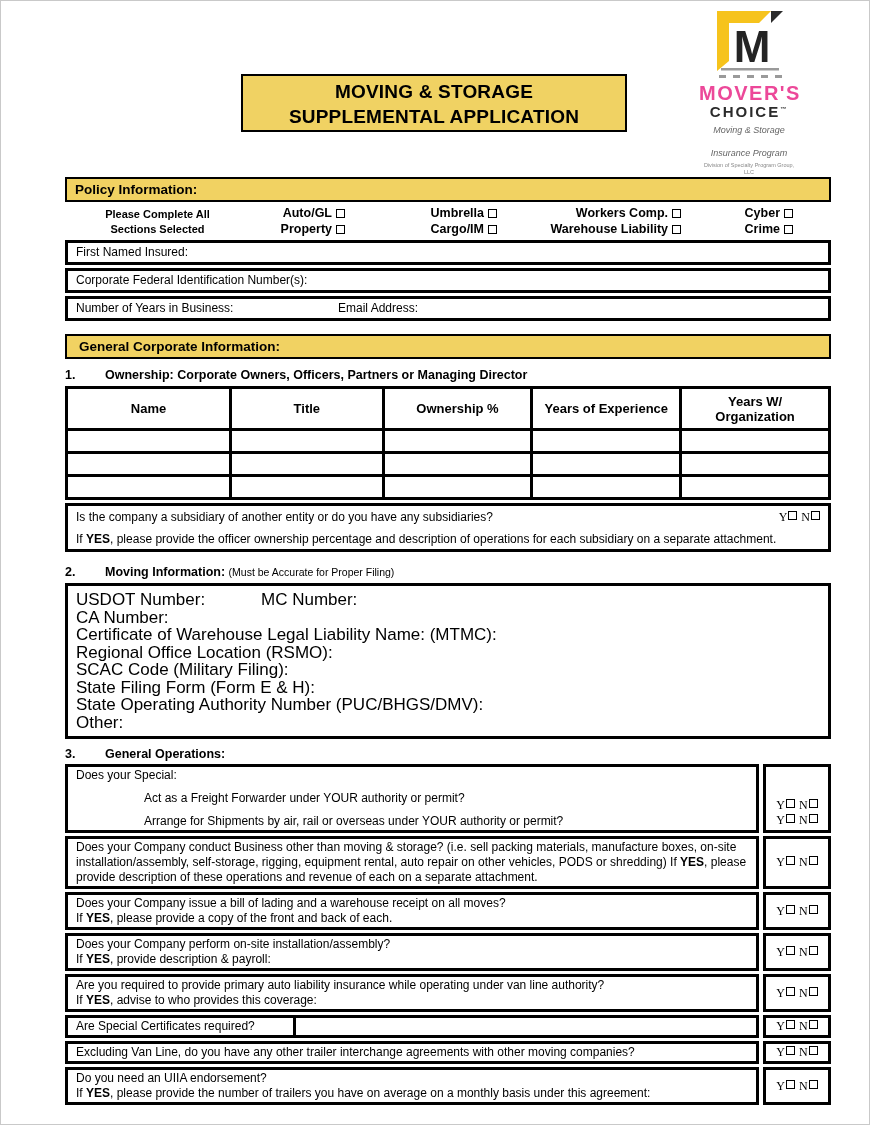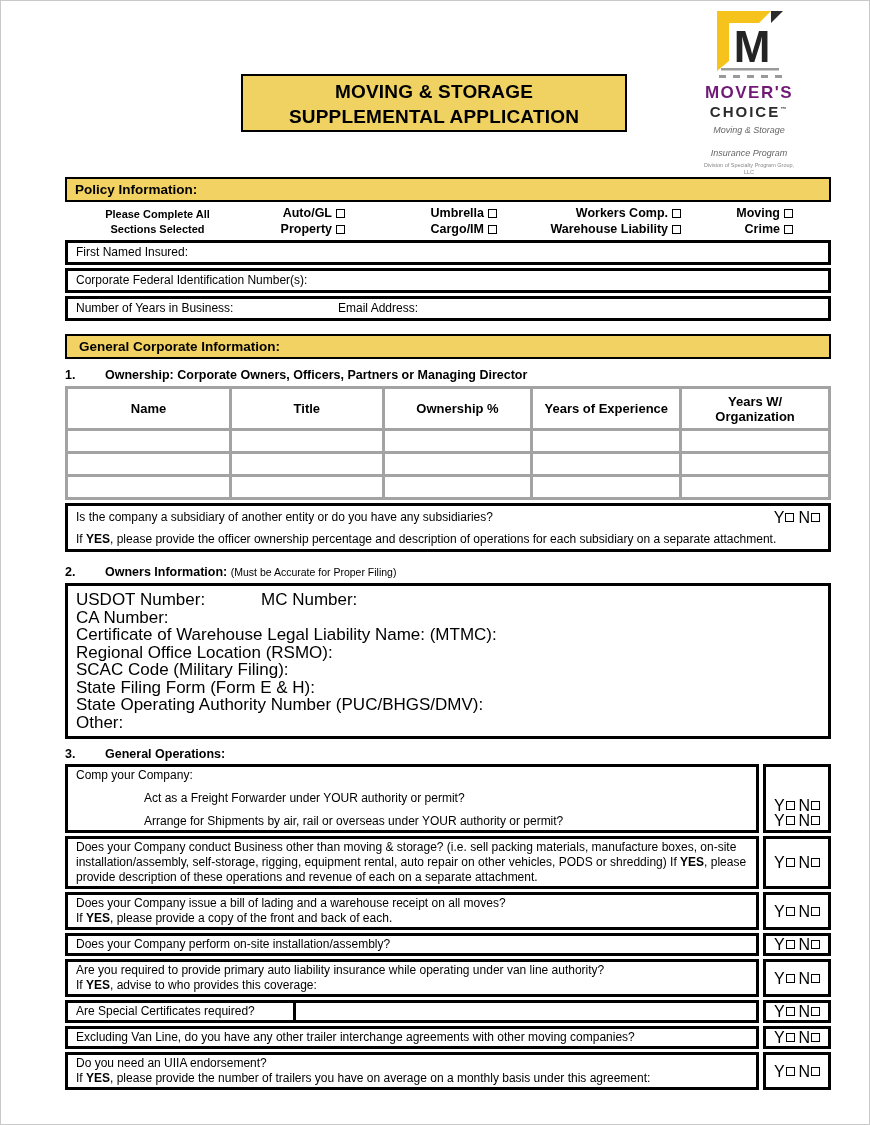--- a/index.html
+++ b/index.html
@@ -12,21 +12,21 @@
 
   
   .header-area { position:relative; height:176px; }
   .title-box {
     position:absolute; left:176px; top:73px; width:386px; height:58px;
     background:#F0D263; border:2px solid #000; text-align:center;
     font-size:19px; font-weight:bold; line-height:25px; padding-top:3px; letter-spacing:.2px;
   }
   .logo { position:absolute; left:634px; top:8px; width:100px; text-align:center; }
   .logo svg { display:block; margin:0 auto; }
-  .brand1 { font-size:17px; font-weight:800; letter-spacing:1.5px; color:#701a75; line-height:16px; }
+  .brand1 { font-size:20px; font-weight:800; letter-spacing:1.5px; color:#ec4899; line-height:16px; }
   .brand2 { font-size:15px; font-weight:800; letter-spacing:2px; color:#2b2b2b; line-height:16px; }
   .brand2 sup { font-size:6px; }
   .tagline { font-style:italic; font-size:9px; color:#666; line-height:11px;margin-top:12px; }
   .tagline.first { margin-top:5px; }
   .division { font-size:5.5px; color:#888; margin-top:3px; line-height:7px; }
 
   
   .ybar {
     background:#F1D262; border:2px solid #000; font-weight:bold;
     font-size:13.5px; padding:2px 8px; line-height:17px;
@@ -50,30 +50,30 @@
   .fieldrow .seg1 { width:262px; flex:none; }
   .fill { flex:1; }
 
   
   .sechead { font-weight:bold; font-size:12.5px; margin-top:9px; margin-bottom:4px; }
   .secnum { display:inline-block; width:40px; }
   .subtle { font-weight:normal; font-size:10.5px; }
 
   
   table.own { width:100%; border-collapse:collapse; margin-top:2px; }
-  table.own th, table.own td { border:3px solid #a3a3a3; }
+  table.own th, table.own td { border:3px solid #000000; }
   table.own th { font-size:13px; height:42px; line-height:15px; padding:0 6px; }
   table.own td { height:23px; }
   .c1{width:21.5%} .c2{width:20%} .c3{width:19.5%} .c4{width:19.5%} .c5{width:19.5%}
 
   .bigbox { border:3px solid #000; margin-top:3px; }
   .subs { padding:4px 8px 3px 8px; font-size:12px; }
   .subs .line1 { display:flex; line-height:15px; }
   .subs .line2 { margin-top:7px; font-size:12px; line-height:14px; }
-  .yn { white-space:nowrap; font-size:16px; }
+  .yn { white-space:nowrap; font-size:12px;font-family:Liberation Serif, serif; }
   .yn .cb { margin-left:1px; margin-right:4px; vertical-align:1px; }
   .yn .cb:last-child { margin-right:0; }
   .ml-auto { margin-left:auto; }
 
   
   .filings { padding:5px 8px; font-size:17px; }
   .filings p { line-height:17.5px; }
   .usdot { display:inline-block; width:185px; }
 
   
@@ -137,21 +137,21 @@
             </span>
         <span class="pc-cell w2">
               <span>Umbrella</span>
               <span class="cb"></span>
             </span>
         <span class="pc-cell w3">
               <span>Workers Comp.</span>
               <span class="cb"></span>
             </span>
         <span class="pc-cell w4">
-              <span>Moving</span>
+              <span>Cyber</span>
               <span class="cb"></span>
             </span>
       </div>
       <div class="pc-row">
         <span class="pc-cell w1">
               <span>Property</span>
               <span class="cb"></span>
             </span>
         <span class="pc-cell w2">
               <span>Cargo/IM</span>
@@ -224,40 +224,40 @@
 
   <div class="bigbox subs">
     <div class="line1">
       <span>Is the company a subsidiary of another entity or do you have any subsidiaries?</span>
       <span class="yn ml-auto"><span>Y</span><span class="cb"></span><span>N</span><span class="cb"></span></span>
     </div>
     <div class="line2"><span>If </span><b>YES</b><span>, please provide the officer ownership percentage and description of operations for each subsidiary on a separate attachment.</span></div>
   </div>
 
   <div class="sechead" style="margin-top:13px;">
-    <span class="secnum">2.</span><span>Owners Information:</span> <span class="subtle">(Must be Accurate for Proper Filing)</span>
+    <span class="secnum">2.</span><span>Moving Information:</span> <span class="subtle">(Must be Accurate for Proper Filing)</span>
   </div>
   <div class="bigbox filings">
     <p><span class="usdot">USDOT Number:</span><span>MC Number:</span></p>
     <p>CA Number:</p>
     <p>Certificate of Warehouse Legal Liability Name: (MTMC):</p>
     <p>Regional Office Location (RSMO):</p>
     <p>SCAC Code (Military Filing):</p>
     <p>State Filing Form (Form E &amp; H):</p>
     <p>State Operating Authority Number (PUC/BHGS/DMV):</p>
     <p>Other:</p>
   </div>
 
   <div class="sechead" style="margin-top:8px; margin-bottom:2px;">
     <span class="secnum">3.</span><span>General Operations:</span>
   </div>
 
   <div class="opsrow">
     <div class="opsmain">
-      <div>Comp your Company:</div>
+      <div>Does your Special:</div>
       <div class="ind">Act as a Freight Forwarder under YOUR authority or permit?</div>
       <div class="ind">Arrange for Shipments by air, rail or overseas under YOUR authority or permit?</div>
     </div>
     <div class="opsyn bottom">
       <span class="yn"><span>Y</span><span class="cb"></span><span>N</span><span class="cb"></span></span>
       <span class="yn"><span>Y</span><span class="cb"></span><span>N</span><span class="cb"></span></span>
     </div>
   </div>
 
   <div class="opsrow">
@@ -273,20 +273,21 @@
       <div><span>If </span><b>YES</b><span>, please provide a copy of the front and back of each.</span></div>
     </div>
     <div class="opsyn">
       <span class="yn"><span>Y</span><span class="cb"></span><span>N</span><span class="cb"></span></span>
     </div>
   </div>
 
   <div class="opsrow">
     <div class="opsmain">
       <div>Does your Company perform on-site installation/assembly?</div>
+      <div><span>If </span><b>YES</b><span>, provide description &amp; payroll:</span></div>
     </div>
     <div class="opsyn">
       <span class="yn"><span>Y</span><span class="cb"></span><span>N</span><span class="cb"></span></span>
     </div>
   </div>
 
 
   <div class="opsrow">
     <div class="opsmain">
       <div>Are you required to provide primary auto liability insurance while operating under van line authority?</div>

